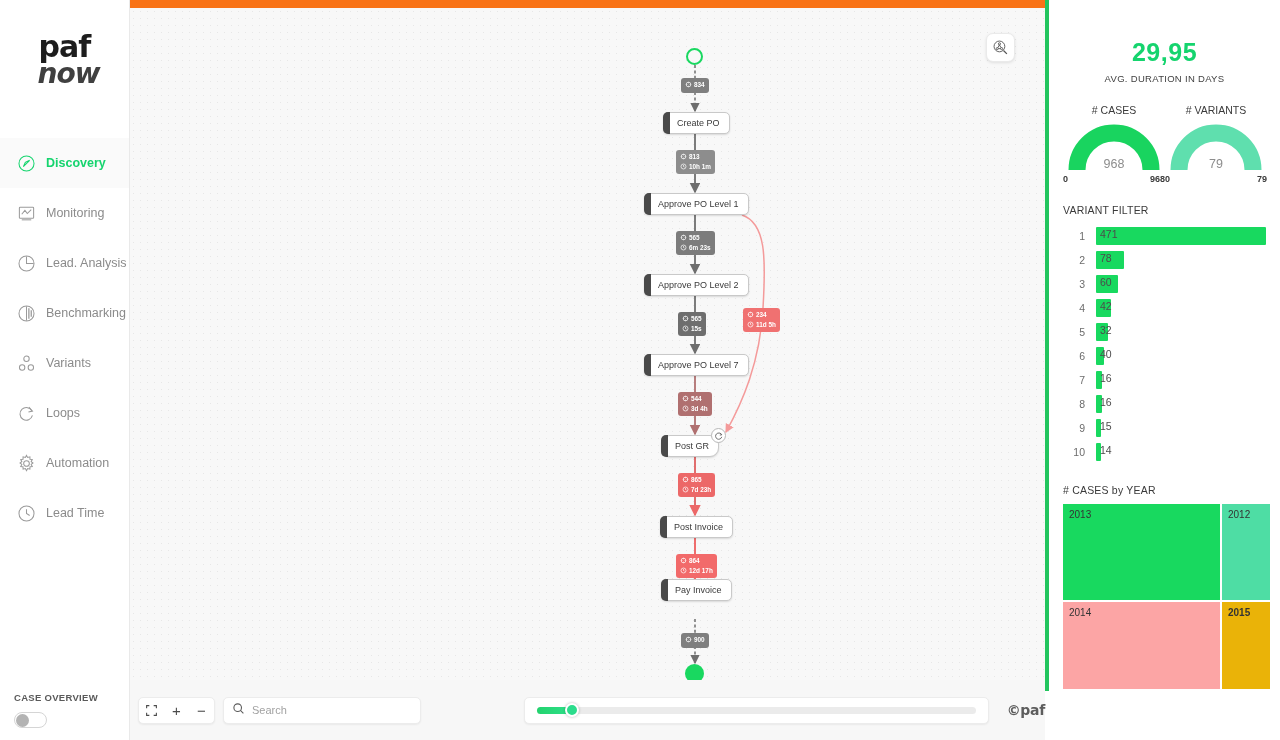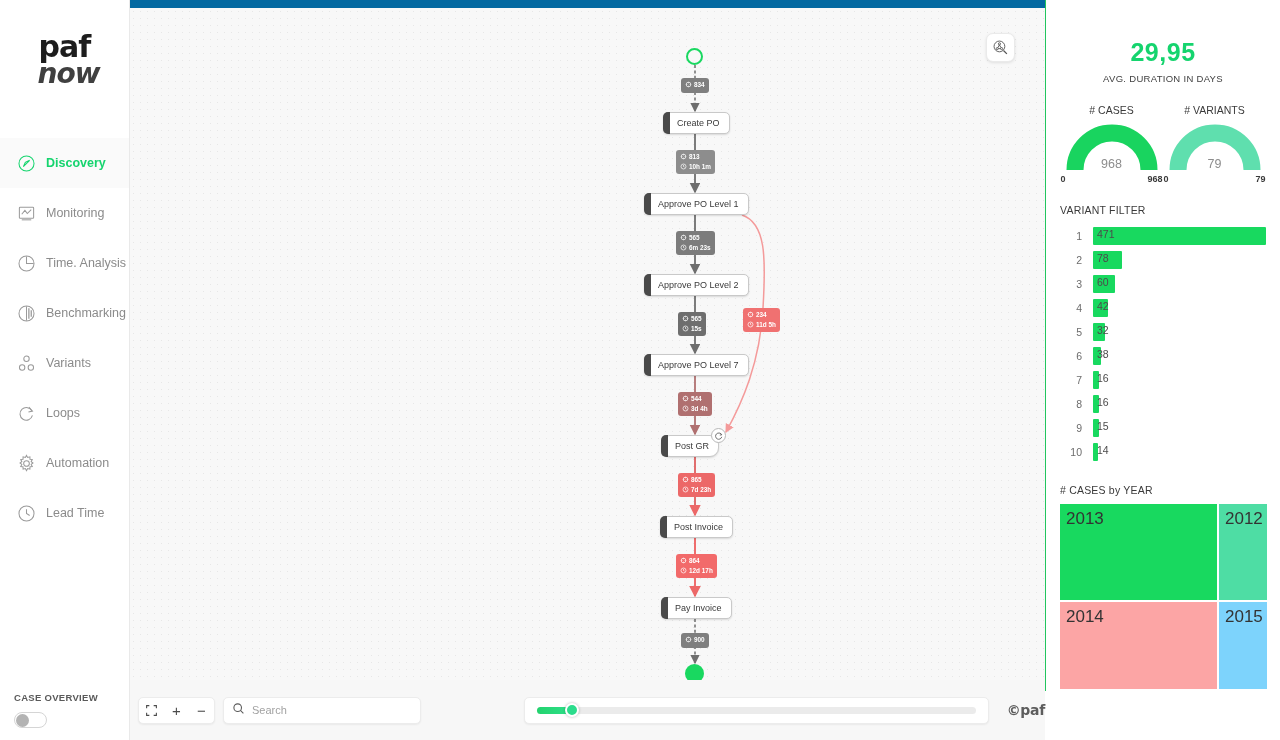--- a/index.html
+++ b/index.html
@@ -66,21 +66,21 @@
   .toggle .knob {
     position: absolute; left: 1px; top: 1px;
     width: 13px; height: 13px; border-radius: 50%;
     background: #b3b3b3;
   }
 
   
   .canvas-area {
     position: relative;
     width: 915px; height: 740px;
-    background: #0369a1;
+    background: #f97316;
     flex: 0 0 915px;
   }
   .canvas {
     position: absolute; left: 0; top: 8px;
     width: 915px; height: 672px;
     background:
       radial-gradient(circle, #e7e7e7 0.6px, transparent 0.7px) 0 0/7px 7px,
       #f8f8f8;
     overflow: hidden;
   }
@@ -211,21 +211,21 @@
   }
   .watermark {
     margin-left: 18px; font-size: 14px; font-weight: bold;
     color: #5d5d5d; letter-spacing: -.3px;
     font-family: "DejaVu Sans", sans-serif;
   }
 
   
   .right-panel {
     width: 235px; height: 691px; background: #ffffff;
-    border-left: 1px solid #22c55e;
+    border-left: 4px solid #22c55e;
     flex: 0 0 235px;
     padding: 0 14px;
     position: relative;
   }
   .kpi-value {
     text-align: center; margin-top: 38px;
     font-size: 25px; font-weight: bold; color: #15d46e;
     letter-spacing: .5px;
   }
   .kpi-label {
@@ -268,21 +268,21 @@
   }
 
   .treemap {
     margin-top: 6px; width: 207px; height: 185px;
     display: flex; flex-wrap: wrap; gap: 2px;
     position: relative;
   }
   .tm-cell {
     position: absolute;
     padding: 5px 0 0 6px;
-    font-size: 17px; color: #333;
+    font-size: 10px; color: #333;
     cursor: pointer;
   }
 </style>
 </head>
 <body>
 
 <div id="app">
 
   <div class="sidebar">
     <div class="logo-wrap">
@@ -310,21 +310,21 @@
         </span>
         <span class="nav-label">Monitoring</span>
       </div>
       <div class="nav-item">
         <span class="ico">
           <svg width="19" height="19" viewBox="0 0 24 24">
               <circle cx="12" cy="12" r="9.5"></circle>
               <path d="M12 3 L12 12 L21 12"></path>
             </svg>
         </span>
-        <span class="nav-label">Time. Analysis</span>
+        <span class="nav-label">Lead. Analysis</span>
       </div>
       <div class="nav-item">
         <span class="ico">
           <svg width="19" height="19" viewBox="0 0 24 24">
               <circle cx="12" cy="12" r="9.5"></circle>
               <path d="M12 3 L12 21"></path>
               <path d="M15 5.5 L15 18.5 M18 8 L18 16" stroke-width="1.6"></path>
             </svg>
         </span>
         <span class="nav-label">Benchmarking</span>
@@ -445,21 +445,21 @@
         <span class="node-badge">
           <svg width="10" height="10" viewBox="0 0 24 24" fill="none" stroke="#666" stroke-width="2.2">
             <path d="M18 9 A7.5 7.5 0 1 0 18.6 14"></path>
               <path d="M14.5 4.5 L18.8 9 L14 10"></path>
           </svg>
         </span>
       </div>
       <div class="node" style="left:530px; top:508px;">
         <span>Post Invoice</span>
       </div>
-      <div class="node" style="left:531px; top:589px;">
+      <div class="node" style="left:531px; top:571px;">
         <span>Pay Invoice</span>
       </div>
 
       <div class="edge-label el-pill" style="left:551px; top:70px;">
         <span class="ln">
             <svg width="7" height="7" viewBox="0 0 24 24" fill="none" stroke="#fff" stroke-width="2.4">
               <circle cx="12" cy="12" r="8"></circle>
               <path d="M12 4 L12 8 M12 16 L12 20 M4 12 L8 12 M16 12 L20 12"></path>
             </svg>
             <span>834</span>
@@ -697,21 +697,21 @@
         <div class="vf-rank">5</div>
         <div class="vf-bar-area">
           <div class="vf-bar" style="width:6.8%"></div>
           <div class="vf-val">32</div>
         </div>
       </div>
       <div class="vf-row">
         <div class="vf-rank">6</div>
         <div class="vf-bar-area">
           <div class="vf-bar" style="width:4.9%"></div>
-          <div class="vf-val">38</div>
+          <div class="vf-val">40</div>
         </div>
       </div>
       <div class="vf-row">
         <div class="vf-rank">7</div>
         <div class="vf-bar-area">
           <div class="vf-bar" style="width:3.4%"></div>
           <div class="vf-val">16</div>
         </div>
       </div>
       <div class="vf-row">
@@ -741,18 +741,18 @@
     <div class="treemap">
       <div class="tm-cell" style="left:0px; top:0px; width:157px; height:96px; background:#18d95f;">
         <span>2013</span>
       </div>
       <div class="tm-cell" style="left:159px; top:0px; width:48px; height:96px; background:#4edda4;">
         <span>2012</span>
       </div>
       <div class="tm-cell" style="left:0px; top:98px; width:157px; height:87px; background:#fca5a5;">
         <span>2014</span>
       </div>
-      <div class="tm-cell" style="left:159px; top:98px; width:48px; height:87px; background:#7dd3fc;">
+      <div class="tm-cell" style="left:159px; top:98px; width:48px; height:87px; background:#eab308;font-weight:bold;">
         <span>2015</span>
       </div>
     </div>
   </div>
 </div>
 
 </body></html>

